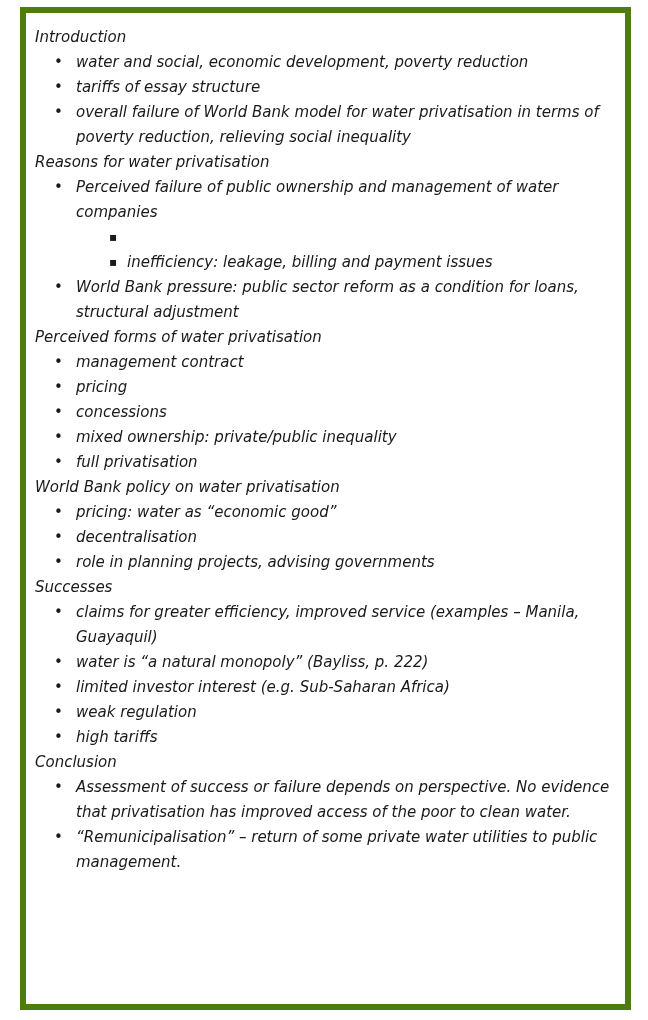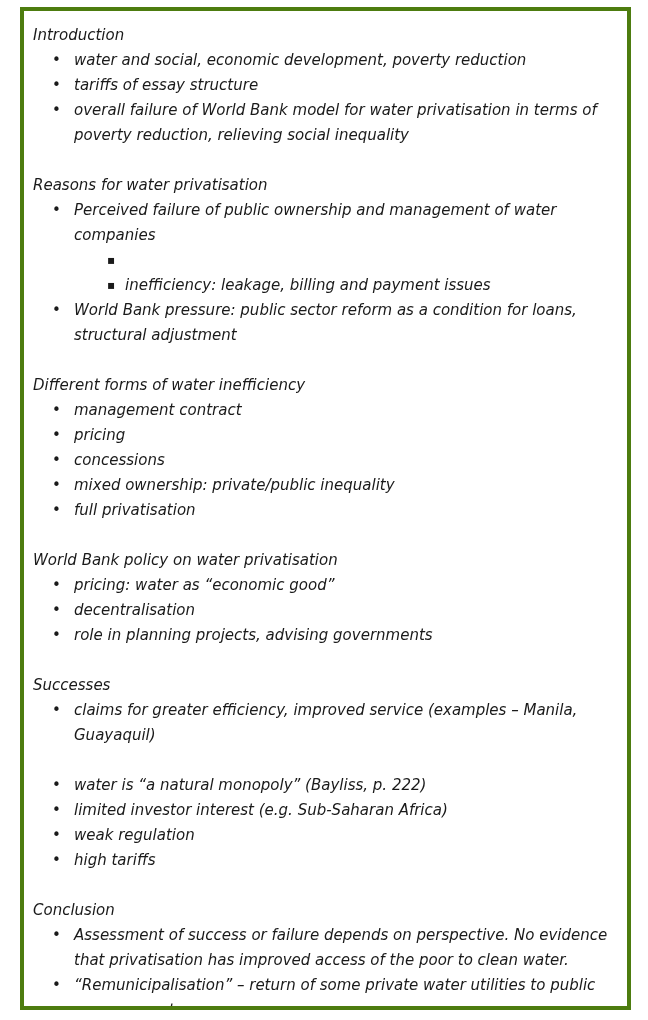--- a/index.html
+++ b/index.html
@@ -14,31 +14,31 @@
     background: #ffffff;
     overflow: hidden;
   }
   .outline-box {
     position: absolute;
     left: 20px;
     top: 7px;
     width: 611px;
     height: 1003px;
     box-sizing: border-box;
-    border: 4px solid #4d7c0f;
+    border: 6px solid #4d7c0f;
     padding: 12px 8px 6px 7px;
     font-family: "DejaVu Sans", sans-serif;
     font-style: italic;
     font-weight: 500;
     font-size: 15px;
     line-height: 25px;
     color: #1a1a1a;
     overflow: hidden;
   }
-  .section { margin-top: 25px; }
+  .section { }
   .section:first-child { margin-top: 0; }
   .section-title { margin-left: 2px; }
   .item { display: flex; align-items: flex-start; }
   .item.level-1 { padding-left: 21px; }
   .item.level-1 .bullet { flex: none; width: 22px; }
   .item.level-2 { padding-left: 76px; }
   .item.level-2 .bullet { flex: none; width: 18px; font-size: 12px; }
   .item-text { flex: 1; }
 </style>
 </head>
@@ -73,21 +73,21 @@
         <div class="item level-2">
           <span class="bullet">▪</span>
           <span class="item-text">inefficiency: leakage, billing and payment issues</span>
         </div>
         <div class="item level-1">
           <span class="bullet">•</span>
           <span class="item-text">World Bank pressure: public sector reform as a condition for loans, structural adjustment</span>
         </div>
       </div>
       <div class="section">
-        <div class="section-title">Different forms of water inefficiency</div>
+        <div class="section-title">Perceived forms of water privatisation</div>
         <div class="item level-1">
           <span class="bullet">•</span>
           <span class="item-text">management contract</span>
         </div>
         <div class="item level-1">
           <span class="bullet">•</span>
           <span class="item-text">pricing</span>
         </div>
         <div class="item level-1">
           <span class="bullet">•</span>

